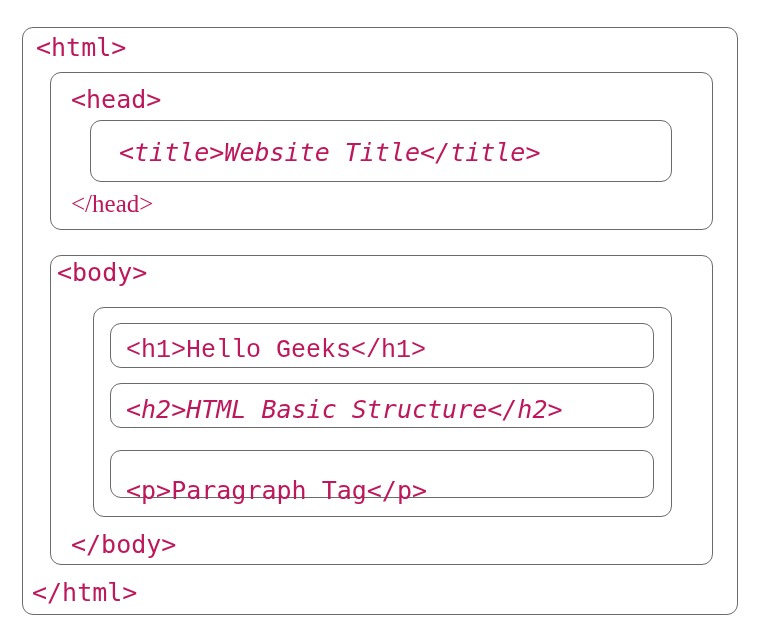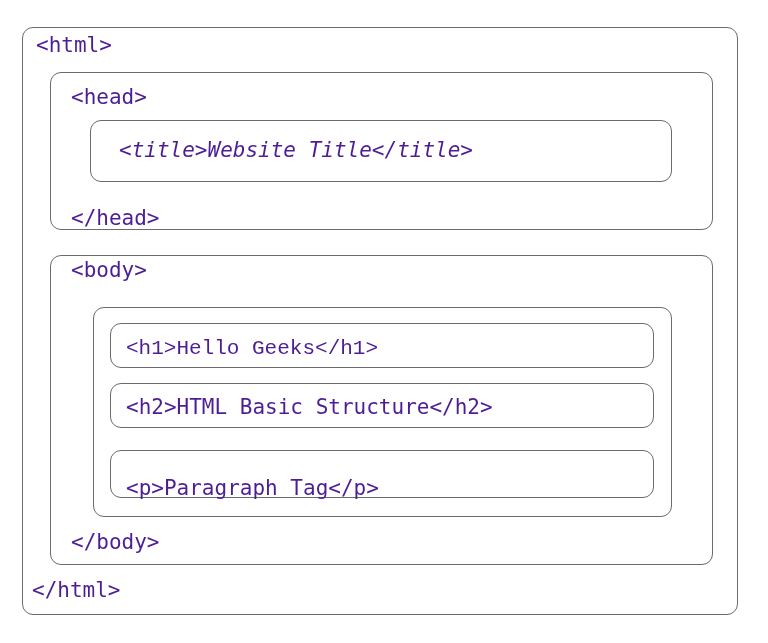--- a/index.html
+++ b/index.html
@@ -19,22 +19,22 @@
   .box {
     position: absolute;
     box-sizing: border-box;
     border: 1.4px solid #6b6b6b;
     border-radius: 11px;
     background: transparent;
   }
 
   .tag-label {
     position: absolute;
-    color: #4c1d95;
-    font-size: 21px;
+    color: #be185d;
+    font-size: 25px;
     line-height: 1;
     letter-spacing: 0px;
     white-space: pre;
     font-family: "DejaVu Sans Mono", "Liberation Mono", monospace;
   }
 
   
   #html-box {
     left: 22px;
     top: 27px;
@@ -45,39 +45,39 @@
   #html-close-tag { left: 32px;  top: 580px; }
 
   
   #head-box {
     left: 50px;
     top: 72px;
     width: 663px;
     height: 158px;
   }
   #head-open-tag  { left: 71px; top: 87px; }
-  #head-close-tag { left: 71px; top: 208px; }
+  #head-close-tag { left: 71px; top: 191px; font-family: Liberation Serif, serif; }
 
   
   #title-box {
     left: 90px;
     top: 120px;
     width: 582px;
     height: 62px;
   }
   #title-text { left: 119px; top: 140px; font-style: italic; }
 
   
   #body-box {
     left: 50px;
     top: 255px;
     width: 663px;
     height: 310px;
   }
-  #body-open-tag  { left: 71px; top: 260px; }
+  #body-open-tag  { left: 57px; top: 260px; }
   #body-close-tag { left: 71px; top: 532px; }
 
   
   #body-content-box {
     left: 93px;
     top: 307px;
     width: 579px;
     height: 210px;
   }
 
@@ -86,21 +86,21 @@
     left: 110px;
     width: 544px;
     height: 45px;
   }
   #h1-box { top: 323px; }
   #h2-box { top: 383px; }
   #p-box  { top: 450px; height: 48px; }
 
   .element-text { left: 126px; }
   #h1-text { top: 338px; font-family: Liberation Mono, monospace; }
-  #h2-text { top: 397px; }
+  #h2-text { top: 397px; font-style: italic; }
   #p-text  { top: 478px; }
 </style>
 </head>
 <body>
 
 <div class="box" id="html-box"></div>
 <div class="tag-label" id="html-open-tag">&lt;html&gt;</div>
 <div class="tag-label" id="html-close-tag">&lt;/html&gt;</div>
 
 <div class="box" id="head-box"></div>

